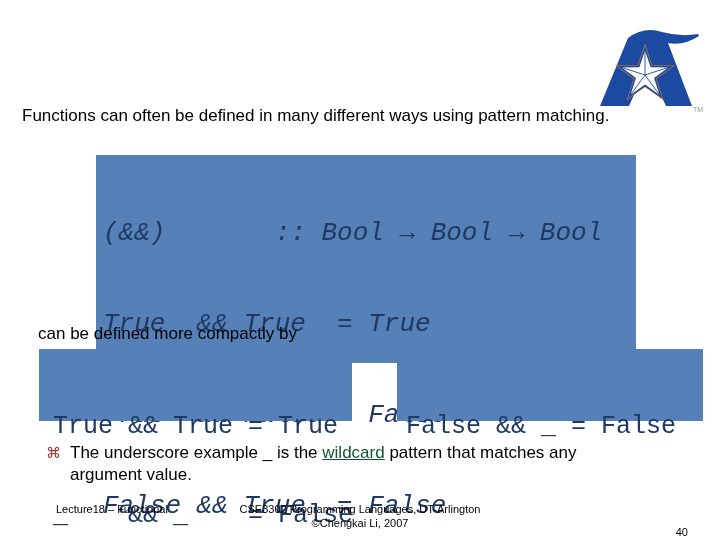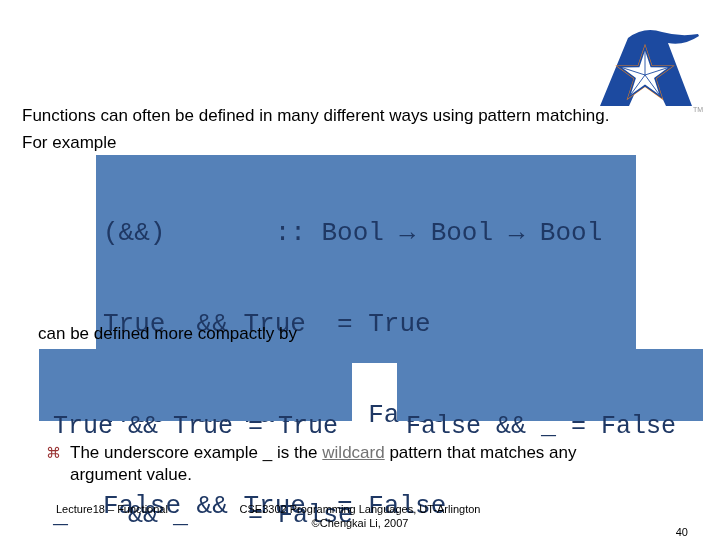--- a/index.html
+++ b/index.html
@@ -10,35 +10,35 @@
   
   .intro{position:absolute;left:22px;top:102px;width:670px;}
   .intro .line{font-size:17px;line-height:27px;white-space:pre;}
   
   .code{
     position:absolute;background:#5581B8;color:#1F3864;
     font-family:"Liberation Mono","DejaVu Sans Mono",monospace;
     white-space:pre;box-sizing:border-box;
   }
   .code .cl{white-space:pre;}
-  .code-main{left:96px;top:155px;width:540px;height:208px;padding:3px 0 8px 7px;font-size:26px;}
+  .code-main{left:96px;top:155px;width:540px;height:208px;padding:3px 0 8px 7px;font-size:26px;font-style:italic;}
   .code-main .cl{line-height:31px;}
   .code-left{left:39px;top:349px;width:313px;height:72px;padding:4px 0 0 14px;font-size:25px;}
   .code-right{left:397px;top:349px;width:306px;height:72px;padding:4px 16px 0 9px;font-size:25px;}
   .code-left .cl,.code-right .cl{line-height:31px;}
   
   .compact{position:absolute;left:38px;top:320px;font-size:17px;line-height:27px;}
   
   .bullet-row{position:absolute;left:46px;top:442px;display:flex;align-items:flex-start;}
   .bullet-glyph{
     color:#993333;font-size:15px;line-height:22px;margin-right:9px;
     font-family:"DejaVu Sans",sans-serif;flex:0 0 auto;
   }
   .bullet-text{font-size:17px;line-height:22px;width:560px;}
-  .wildcard{color:#737373;text-decoration:underline;}
+  .wildcard{color:#14532d;text-decoration:underline;}
   
   .footer-left{position:absolute;left:56px;top:502px;font-size:11px;line-height:14px;}
   .footer-center{position:absolute;left:0;right:0;top:502px;text-align:center;font-size:11px;line-height:14px;}
   .footer-right{position:absolute;right:32px;top:505px;font-size:11px;margin-top:21px;}
   
   .logo{position:absolute;left:592px;top:26px;width:112px;height:90px;}
 </style>
 </head>
 <body>
 
@@ -53,21 +53,20 @@
       <line x1="53" y1="49" x2="78.7" y2="40.7"></line>
       <line x1="53" y1="49" x2="68.9" y2="70.8"></line>
       <line x1="53" y1="49" x2="37.1" y2="70.8"></line>
       <line x1="53" y1="49" x2="27.3" y2="40.7"></line>
     </g>
     <text x="101" y="86" font-size="7" fill="#999999" font-family="Liberation Sans, sans-serif">TM</text>
   </svg>
 
   <div class="intro">
     <div class="line">Functions can often be defined in many different ways using pattern matching.</div>
-    <div class="line">For example</div>
   </div>
 
   <div class="code code-main">
     <div class="cl">(&amp;&amp;)       :: Bool → Bool → Bool</div>
     <div class="cl">True  &amp;&amp; True  = True</div>
     <div class="cl">True  &amp;&amp; False = False</div>
     <div class="cl">False &amp;&amp; True  = False</div>
     
   </div>
 

